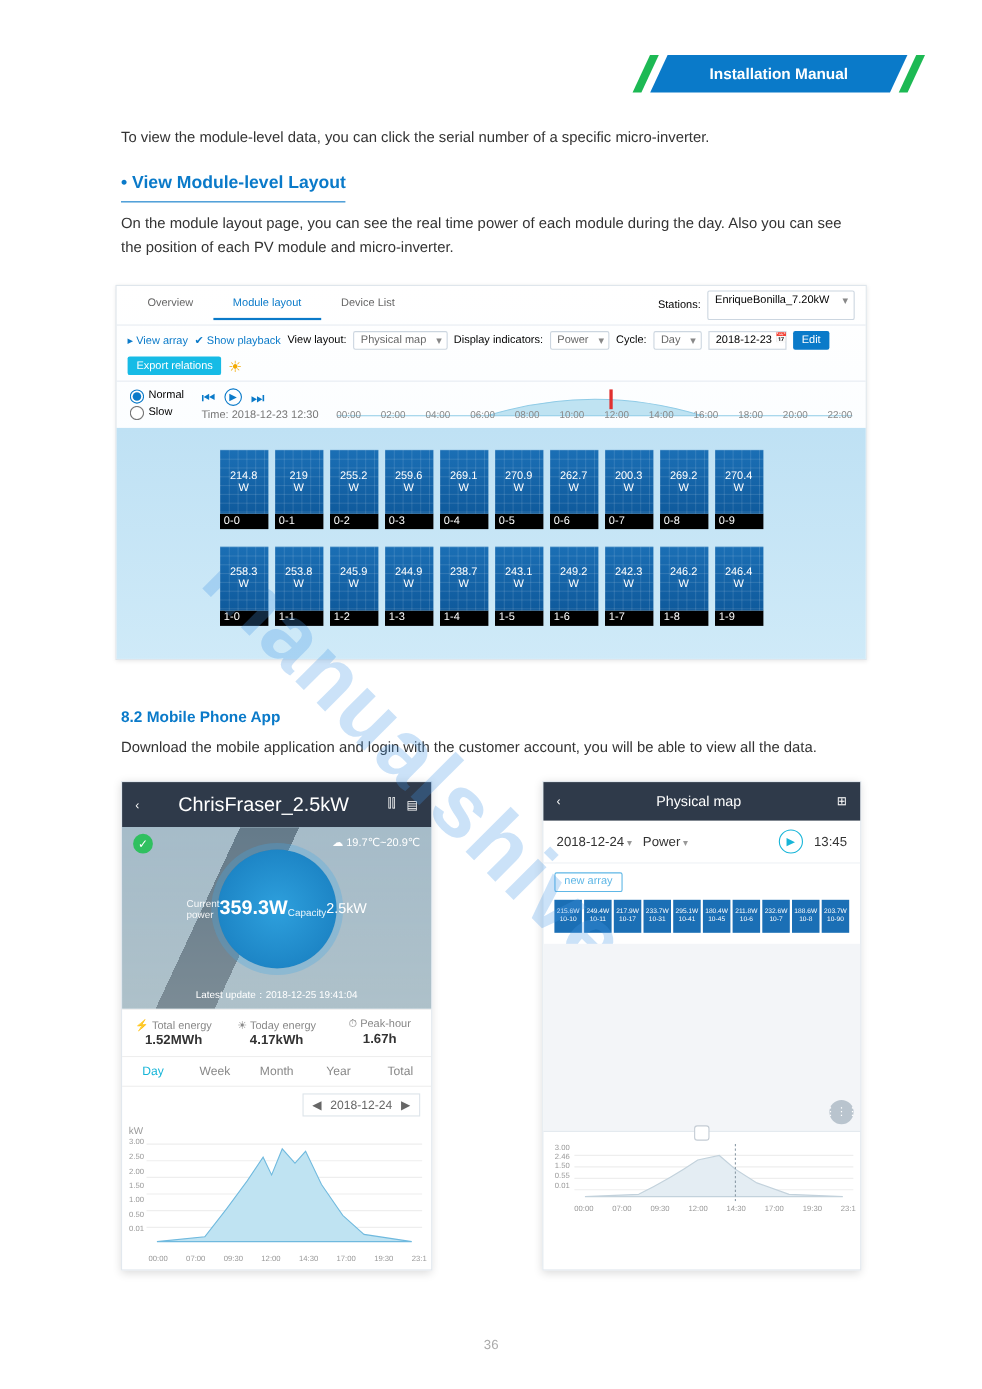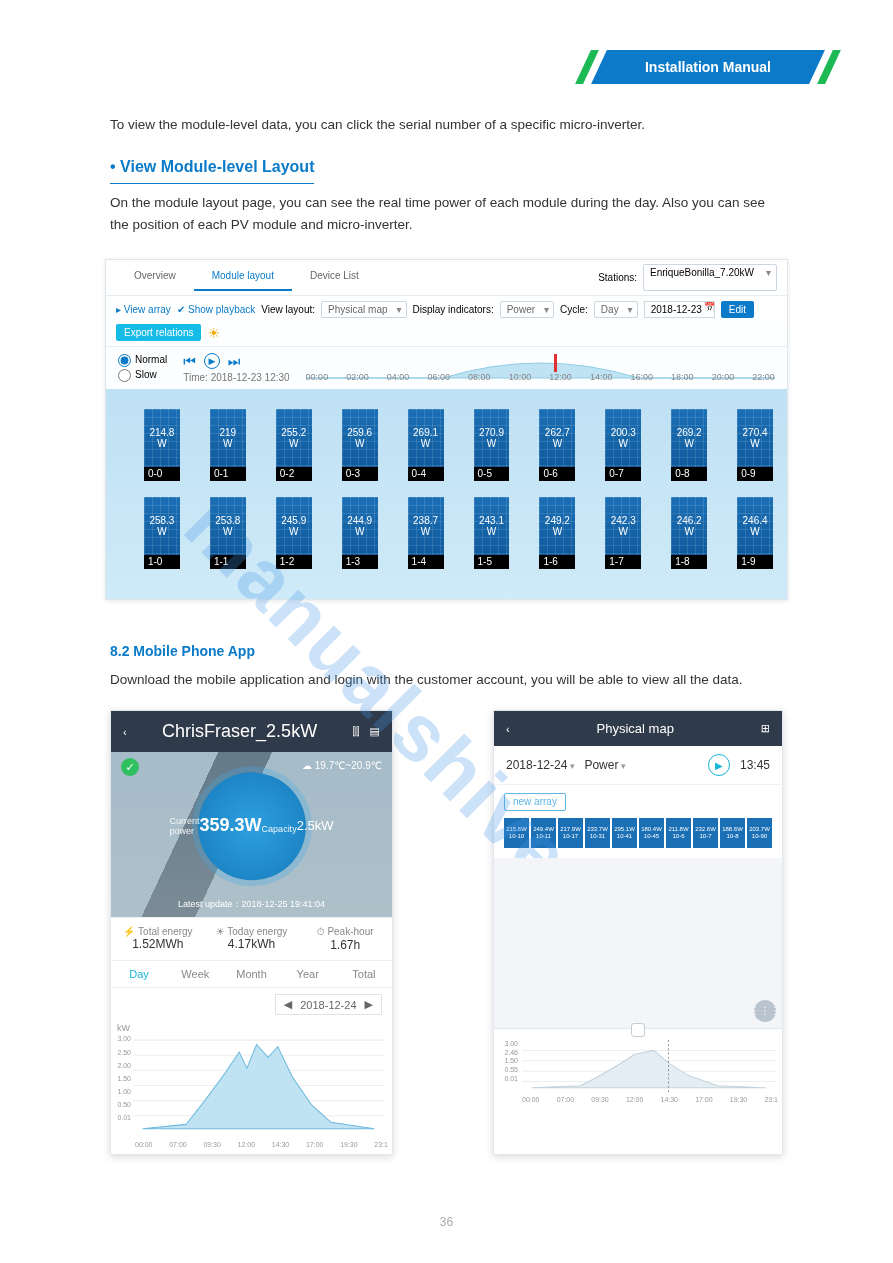--- a/index.html
+++ b/index.html
@@ -51,21 +51,21 @@
   .p1-ctrl .pcirc { display: inline-flex; width: 16px; height: 16px; border: 1px solid #0a7ac9; border-radius: 50%; align-items: center; justify-content: center; color: #0a7ac9; font-size: 9px; }
   .p1-ctrl .time { color: #777; }
   .p1-timeline { flex: 1; position: relative; height: 28px; }
   .p1-timeline .curve { position: absolute; inset: 0; }
   .p1-timeline .curve svg { width: 100%; height: 100%; }
   .p1-timeline .mark { position: absolute; top: 0; bottom: 10px; width: 3px; background: #e03030; left: 53%; }
   .p1-ticks { display: flex; justify-content: space-between; position: absolute; bottom: 0; left: 0; right: 0; color: #888; font-size: 9px; }
 
   .p1-grid { padding: 14px; background: linear-gradient(#bfe1f4,#cfeaf8); }
   .row-mods { display: flex; gap: 6px; justify-content: center; margin: 6px 0 16px; }
-  .mod { width: 44px; margin-left: 24px; }
+  .mod { width: 44px; }
   .mod .top { height: 58px; background: linear-gradient(#1b6fb5,#0f5a9c); display: flex; flex-direction: column; align-items: center; justify-content: center; color: #fff; font-size: 10px; position: relative; }
   .mod .top::before { content: ""; position: absolute; inset: 0; background-image:
      linear-gradient(rgba(255,255,255,.12) 1px,transparent 1px),
      linear-gradient(90deg,rgba(255,255,255,.12) 1px,transparent 1px);
      background-size: 8px 8px; }
   .mod .val { position: relative; z-index: 1; }
   .mod .lbl { background: #000; color: #fff; text-align: left; padding-left: 4px; font-size: 10px; height: 14px; line-height: 14px; }
 
   
   .sec2 { padding: 10px 110px 20px; font-size: 13.5px; color: #333; line-height: 1.6; }
@@ -88,21 +88,21 @@
   .pa-check { position: absolute; left: 10px; top: 6px; width: 18px; height: 18px; border-radius: 50%; background: #30c060; color: #fff; display: flex; align-items: center; justify-content: center; font-size: 11px; }
   .pa-weather { position: absolute; right: 10px; top: 8px; font-size: 10px; color: #fff; }
   .pa-circle { position: absolute; left: 50%; top: 50%; transform: translate(-50%,-58%); width: 108px; height: 108px; border-radius: 50%; background: radial-gradient(#2ea0dd,#167abc); display: flex; flex-direction: row; align-items: center; justify-content: center; color: #fff; box-shadow: 0 0 0 6px rgba(70,170,230,.3); }
   .pa-circle .lbl { font-size: 9px; opacity: .9; }
   .pa-circle .big { font-size: 18px; font-weight: 600; }
   .pa-circle .sm { font-size: 13px; }
   .pa-update { position: absolute; bottom: 6px; width: 100%; text-align: center; font-size: 9px; }
   .pa-stats { display: flex; border-top: 1px solid #eee; border-bottom: 1px solid #eee; }
   .pa-stat { flex: 1; text-align: center; padding: 8px 4px; }
   .pa-stat .lbl { font-size: 10px; color: #888; }
-  .pa-stat .val { font-size: 12px; color: #333; }
+  .pa-stat .val { font-size: 12px; color: #333; font-weight: bold; }
   .pa-range { display: flex; border-bottom: 1px solid #eee; }
   .pa-rt { flex: 1; text-align: center; padding: 7px; color: #888; }
   .pa-rt.active { color: #17b5d8; }
   .pa-datepick { display: flex; justify-content: flex-end; padding: 6px 10px; }
   .pa-dp { border: 1px solid #dde4ea; padding: 3px 8px; color: #666; display: flex; gap: 8px; align-items: center; }
   .pa-chart { padding: 4px 8px 8px 22px; position: relative; height: 120px; }
   .pa-chart .unit { position: absolute; left: 6px; top: 2px; color: #999; font-size: 9px; }
   .pa-ylabels { position: absolute; left: 4px; top: 14px; bottom: 20px; width: 16px; display: flex; flex-direction: column; justify-content: space-between; font-size: 7px; color: #999; text-align: right; }
   .pa-chart svg { width: 100%; height: 100%; }
   .pa-xlabels { display: flex; justify-content: space-between; font-size: 7px; color: #999; padding: 0 4px 6px 24px; }

